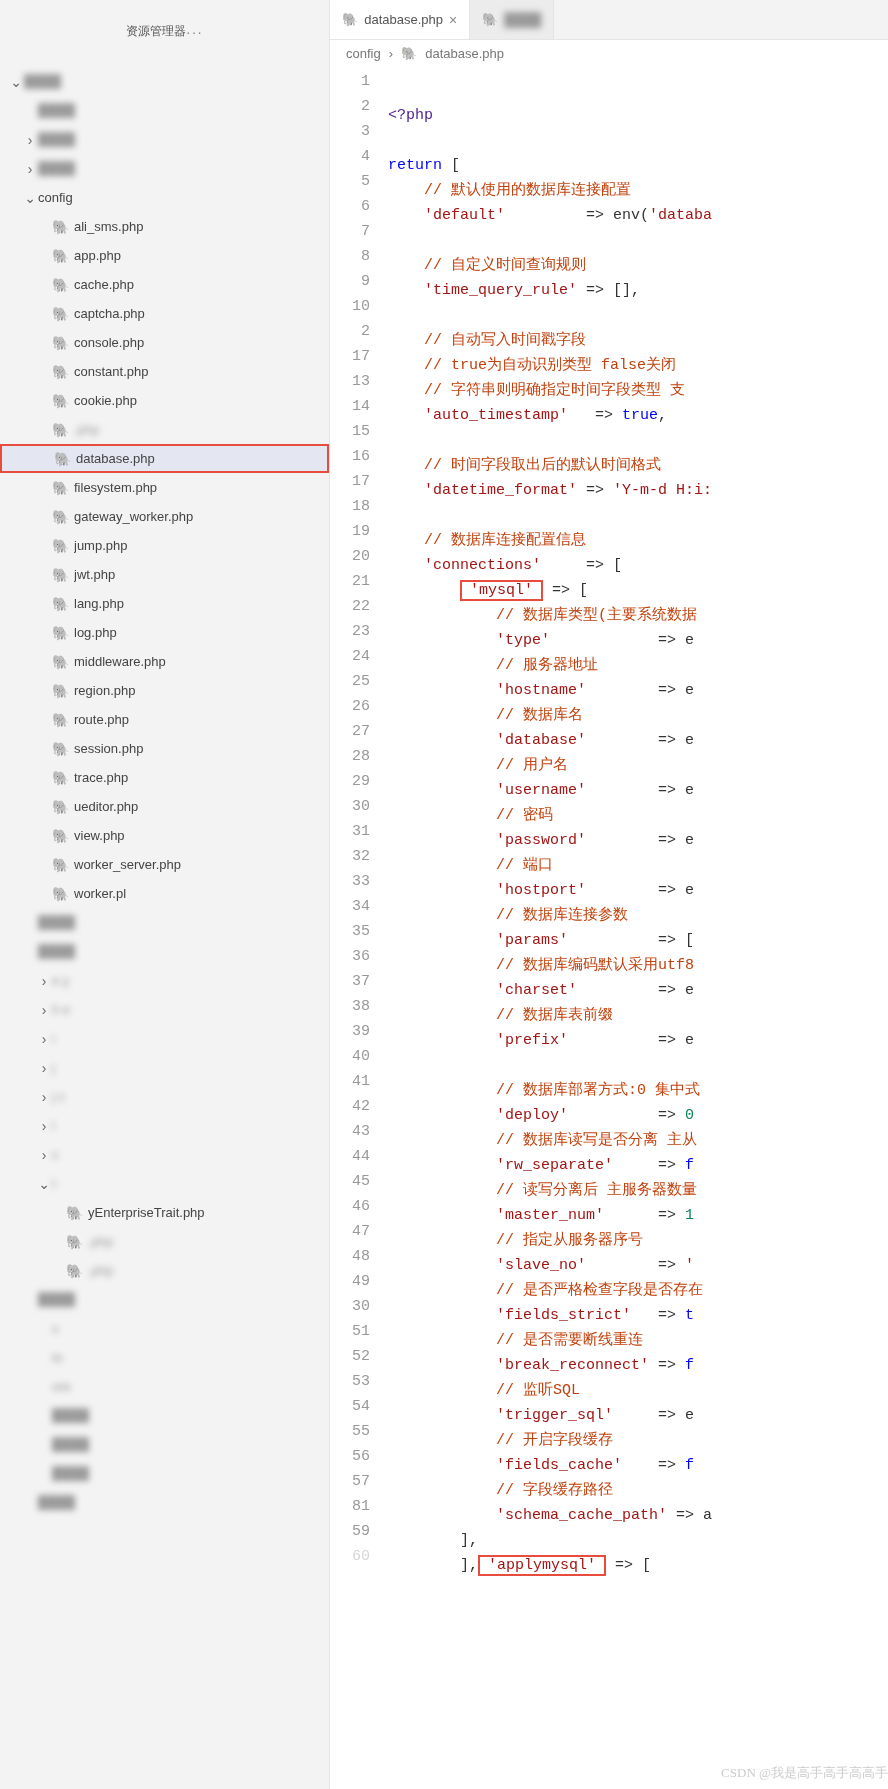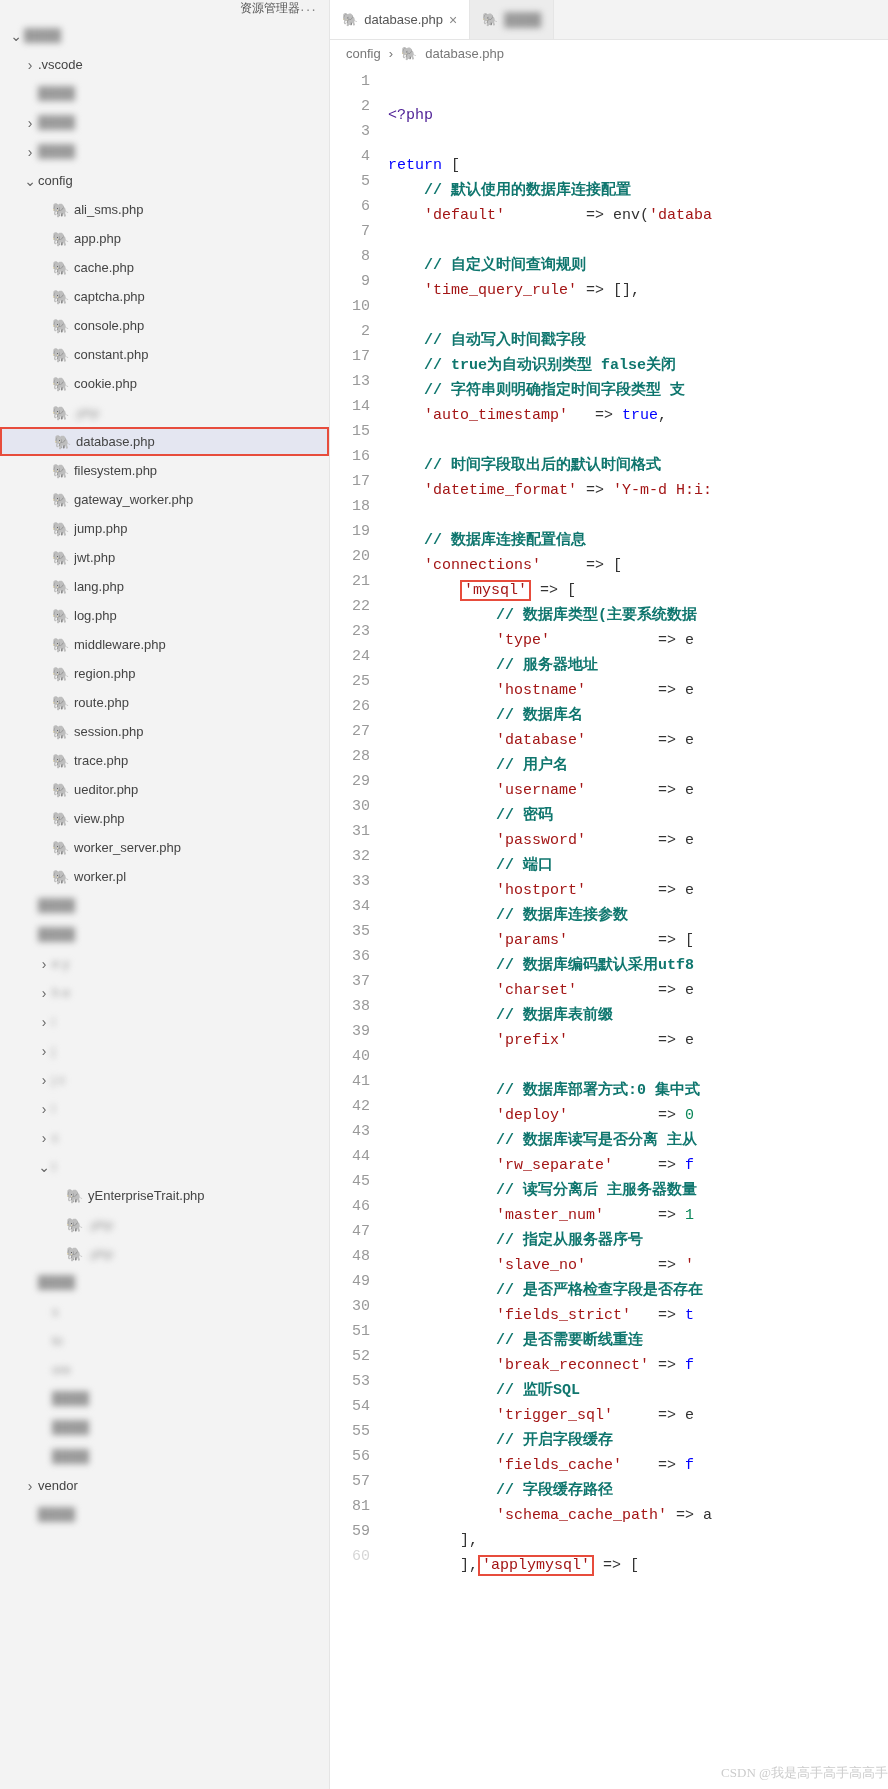--- a/index.html
+++ b/index.html
@@ -1,18 +1,18 @@
 <!DOCTYPE html>
 <html><head>
 <meta charset="utf-8">
 <style>
 * { margin: 0; padding: 0; box-sizing: border-box; }
 body { font-family: "Segoe UI", "Microsoft YaHei", sans-serif; font-size: 13px; background: #fff; color: #333; display: flex; height: 1789px; width: 888px; overflow: hidden; }
 .sidebar { width: 330px; background: #f3f3f3; border-right: 1px solid #e5e5e5; display: flex; flex-direction: column; }
-.sidebar-header { display: flex; align-items: center; justify-content: flex-end; padding: 0 12px; color: #555; }
+.sidebar-header { display: flex; align-items: center; justify-content: center; padding: 23px 12px; color: #555; }
 .sidebar-title { font-size: 12px; font-weight: 400; }
 .dots { font-size: 14px; color: #888; letter-spacing: 1px; }
 .tree { flex: 1; overflow: hidden; padding: 4px 0; }
 .tree-row { display: flex; align-items: center; height: 29px; padding: 0 8px; cursor: pointer; color: #444; }
 .tree-row.selected { background: #e4e6f1; }
 .chev { width: 16px; font-size: 10px; color: #666; text-align: center; }
 .chev.down::before { content: "⌄"; font-size: 14px; }
 .chev.right::before { content: "›"; font-size: 14px; }
 .chev.none { visibility: hidden; }
 .spacer { display: inline-block; }
@@ -27,47 +27,42 @@
 .tab-close { color: #888; font-size: 14px; }
 .breadcrumb { display: flex; align-items: center; padding: 6px 16px; color: #777; font-size: 13px; gap: 8px; }
 .code-area { flex: 1; display: flex; font-family: Consolas, "Courier New", monospace; font-size: 15px; overflow: hidden; }
 .gutter { width: 50px; text-align: right; color: #999; padding: 2px 10px 0 0; }
 .gutter div { height: 25px; line-height: 25px; }
 .code { flex: 1; padding: 2px 0 0 8px; white-space: pre; overflow: hidden; position: relative; }
 .code div { height: 25px; line-height: 25px; }
 .k-tag { color: #4c1d95; }
 .k-kw { color: #0000ff; }
 .k-str { color: #a31515; }
-.k-com { color: #0f766e; font-weight: bold; }
+.k-com { color: #c2410c; }
 .k-bool { color: #0000ff; }
 .k-num { color: #098658; }
-.red-inline { border: 2px solid #e74c3c; padding: 0 2px; }
+.red-inline { border: 2px solid #e74c3c; padding: 0 8px; }
 .watermark { position: absolute; right: 0; bottom: 4px; color: #ccc; font-size: 13px; font-family: "Microsoft YaHei"; }
 </style>
 </head>
 <body>
 
 <div class="sidebar">
   <div class="sidebar-header">
     <span class="sidebar-title">资源管理器</span>
     <span class="dots">···</span>
   </div>
   <div class="tree" id="tree">
       <div class="tree-row">
         <span class="spacer" style="width: 0px;"></span>
         <span class="chev down"></span>
         <span class="label blurred">████</span>
       </div>
       <div class="tree-row">
         <span class="spacer" style="width: 14px;"></span>
-        <span class="chev right"></span>
-        <span class="label">.vscode</span>
-      </div>
-      <div class="tree-row">
-        <span class="spacer" style="width: 14px;"></span>
         <span class="chev none"></span>
         <span class="label blurred">████</span>
       </div>
       <div class="tree-row">
         <span class="spacer" style="width: 14px;"></span>
         <span class="chev right"></span>
         <span class="label blurred">████</span>
       </div>
       <div class="tree-row">
         <span class="spacer" style="width: 14px;"></span>
@@ -318,25 +313,20 @@
       </div>
       <div class="tree-row">
         <span class="spacer" style="width: 28px;"></span>
         <span class="chev none"></span>
         <span class="label blurred">████</span>
       </div>
       <div class="tree-row">
         <span class="spacer" style="width: 28px;"></span>
         <span class="chev none"></span>
         <span class="label blurred">████</span>
-      </div>
-      <div class="tree-row">
-        <span class="spacer" style="width: 14px;"></span>
-        <span class="chev right"></span>
-        <span class="label">vendor</span>
       </div>
       <div class="tree-row">
         <span class="spacer" style="width: 14px;"></span>
         <span class="chev none"></span>
         <span class="label blurred">████</span>
       </div>
     </div>
 </div>
 
 <div class="editor">

